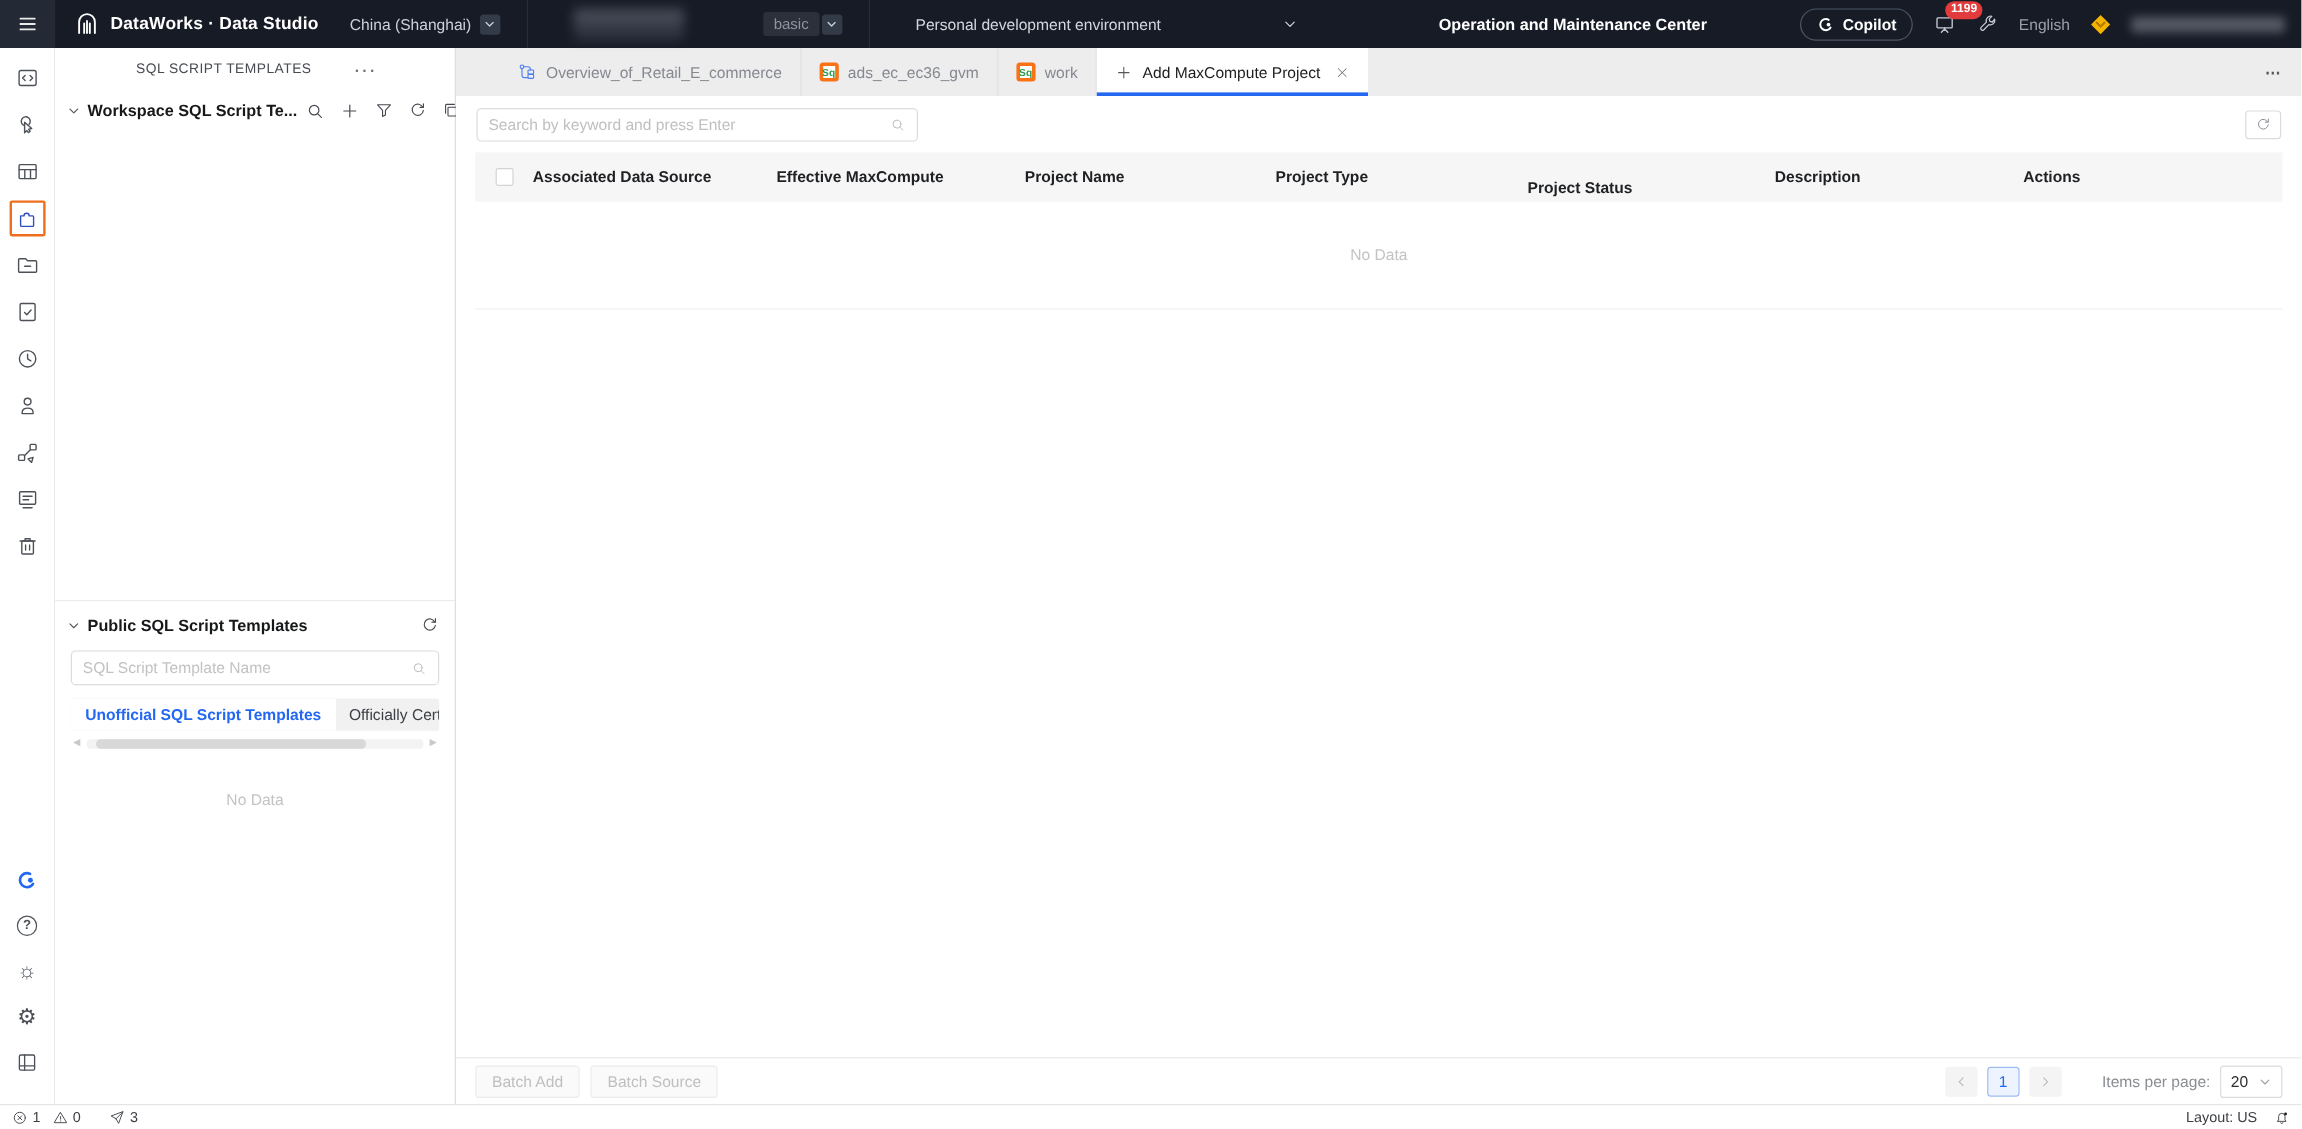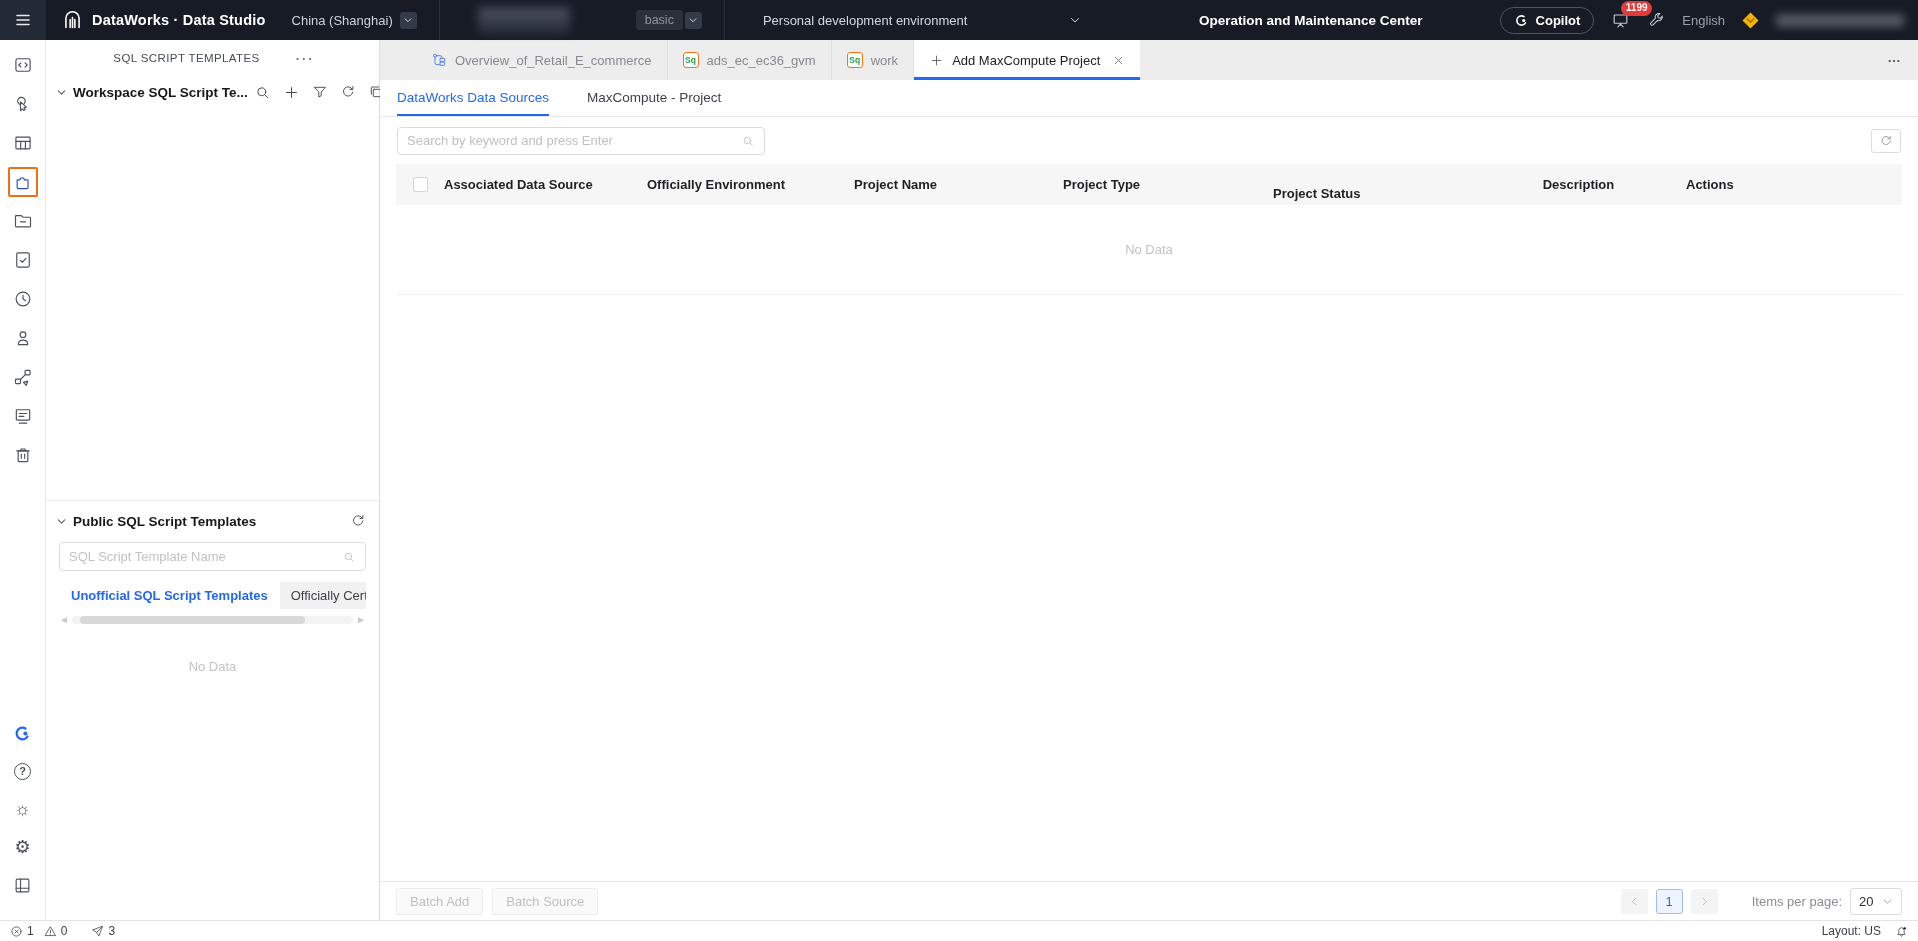--- a/index.html
+++ b/index.html
@@ -67,41 +67,41 @@
   .hs-thumb { position:absolute; left:3%; top:0; height:8px; width:80%; border-radius:4px; background:#d8d8d8; }
   .panel-nodata { margin-top:34px; text-align:center; color:#c3c3c3; }
 
   
   .main { flex:1; display:flex; flex-direction:column; background:#fff; min-width:0; }
   .tabbar { height:40px; background:#ededee; display:flex; align-items:stretch; flex:none;padding-left:36px; }
   .tab { display:flex; align-items:center; gap:8px; padding:0 15px; color:#85898f; border-right:1px solid #e0e0e1; cursor:pointer; white-space:nowrap; }
   .tab.active { background:#fff; color:#1d1e20; border-bottom:3px solid #2468f2; border-right:0; padding-top:3px; }
   .tab .close-x { color:#55585c; margin-left:4px; font-size:14px; }
   .tab .plus-g { color:#55585c; }
-  .sq-badge { width:16px; height:16px; border:1px solid #f97316; border-radius:3px; color:#2d9c4f; font-size:8.5px; font-weight:700; display:flex; align-items:center; justify-content:center; background:#fff; }
+  .sq-badge { width:16px; height:16px; border:3px solid #f97316; border-radius:3px; color:#2d9c4f; font-size:8.5px; font-weight:700; display:flex; align-items:center; justify-content:center; background:#fff; }
   .tab-flow-icon { color:#4d7df0; }
   .tabbar-more { margin-left:auto; display:flex; align-items:center; padding:0 16px; color:#55585c; font-weight:700; letter-spacing:1.5px; cursor:pointer; }
 
   .subtabs { height:37px; display:flex; align-items:stretch; gap:38px; padding:0 17px; border-bottom:1px solid #e8e8e8; flex:none; }
   .subtab { display:flex; align-items:center; font-size:13.5px; color:#3f4348; cursor:pointer; border-bottom:2px solid transparent; }
   .subtab.active { color:#2468f2; border-bottom-color:#2468f2; }
 
   .search-row { height:47px; display:flex; align-items:center; justify-content:space-between; padding:0 17px; flex:none; }
   .main-search { width:368px; height:28px; border:1px solid #dcdcdc; border-radius:4px; display:flex; align-items:center; padding:0 9px; gap:6px; background:#fff; }
   .main-search input { border:0; outline:0; flex:1; font-family:inherit; font-size:13px; color:#333; }
   .main-search input::placeholder { color:#c0c0c0; }
   .main-search .mag { color:#b9b9b9; }
   .refresh-btn { width:30px; height:24px; border:1px solid #dcdcdc; border-radius:3px; background:#fff; display:flex; align-items:center; justify-content:center; color:#8a8d92; cursor:pointer; }
 
   .table-wrap { margin:0 16px; flex:none; }
   .thead { height:41px; background:#f6f6f6; display:flex; align-items:center; font-weight:700; color:#1f2023; }
   .th { padding-right:8px; }
   .col-cb { width:48px; display:flex; justify-content:center; }
   .cb { width:15px; height:15px; border:1px solid #d4d4d4; border-radius:2px; background:#fff; cursor:pointer; }
-  .col-1{width:203px;} .col-2{width:207px;} .col-3{width:209px;} .col-4{width:210px;} .col-5{width:206px;margin-top:17px;} .col-6{width:207px;text-align:center;} .col-7{flex:1;}
+  .col-1{width:203px;} .col-2{width:207px;} .col-3{width:209px;} .col-4{width:210px;} .col-5{width:206px;margin-top:17px;} .col-6{width:207px;} .col-7{flex:1;}
   .tbody-empty { height:90px; display:flex; align-items:center; justify-content:center; color:#c3c3c3; border-bottom:1px solid #f1f1f1; }
 
   .main-body { flex:1; }
 
   .footer { height:39px; border-top:1px solid #e8e8e8; display:flex; align-items:center; padding:0 16px; gap:9px; flex:none; }
   .batch-btn { height:27px; padding:0 13px; border:1px solid #ececec; border-radius:3px; background:#fafafa; color:#bfbfbf; display:flex; align-items:center; cursor:pointer; font-size:13px; }
   .foot-right { margin-left:auto; display:flex; align-items:center; gap:8px; }
   .pg-btn { width:27px; height:25px; border-radius:3px; background:#f4f4f4; color:#b9b9b9; display:flex; align-items:center; justify-content:center; font-size:12px; cursor:pointer; }
   .pg-cur { width:27px; height:25px; border-radius:3px; background:#eef4ff; border:1px solid #9fbcf2; color:#2468f2; display:flex; align-items:center; justify-content:center; cursor:pointer; }
   .ipp-label { color:#8a8d92; margin-left:26px; }
@@ -397,24 +397,20 @@
         <span>Add MaxCompute Project</span>
         <span class="close-x">
             <svg class="ic" width="13" height="13" viewBox="0 0 24 24">
               <path d="M6 6l12 12M18 6 6 18"></path>
             </svg>
           </span>
       </div>
       <div class="tabbar-more">⋯</div>
     </div>
 
-    <div class="subtabs">
-      <div class="subtab active">DataWorks Data Sources</div>
-      <div class="subtab">MaxCompute - Project</div>
-    </div>
 
     <div class="search-row">
       <div class="main-search">
         <input type="text" placeholder="Search by keyword and press Enter" style="">
         <span class="mag">
             <svg class="ic" width="14" height="14" viewBox="0 0 24 24">
               <circle cx="11" cy="11" r="5.6"></circle>
               <path d="M15.3 15.3 19.5 19.5"></path>
             </svg>
           </span>
@@ -426,21 +422,21 @@
           </svg>
       </div>
     </div>
 
     <div class="table-wrap">
       <div class="thead">
         <div class="col-cb">
             <span class="cb"></span>
           </div>
         <div class="th col-1">Associated Data Source</div>
-        <div class="th col-2">Officially Environment</div>
+        <div class="th col-2">Effective MaxCompute</div>
         <div class="th col-3">Project Name</div>
         <div class="th col-4">Project Type</div>
         <div class="th col-5">Project Status</div>
         <div class="th col-6">Description</div>
         <div class="th col-7">Actions</div>
       </div>
       <div class="tbody-empty">No Data</div>
     </div>
 
     <div class="main-body"></div>

